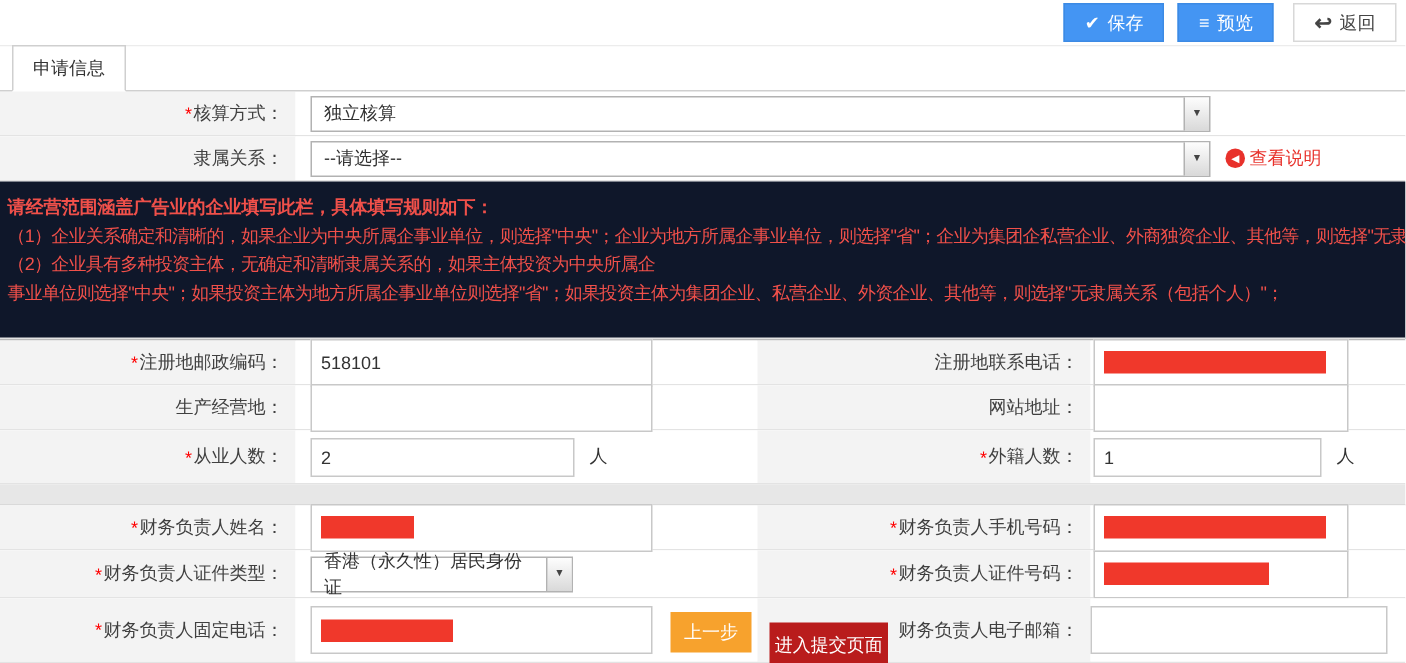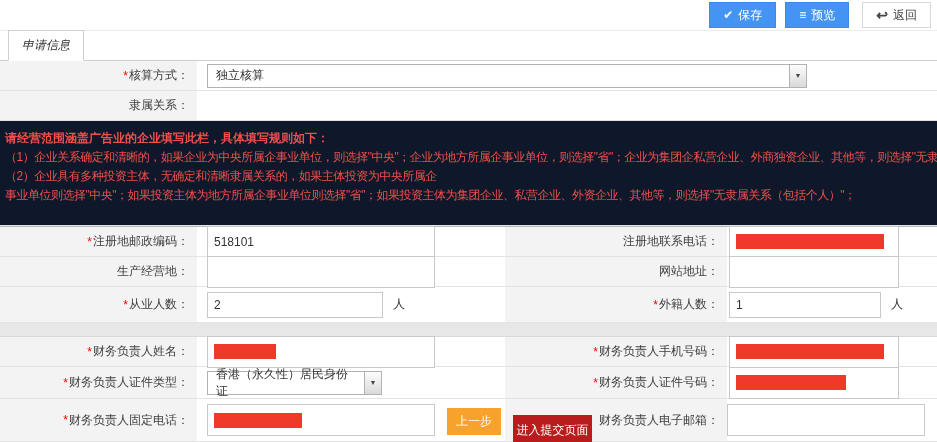--- a/index.html
+++ b/index.html
@@ -12,21 +12,21 @@
   .btn { display:inline-flex; align-items:center; gap:5px; height:26px; padding:0 13px;
     font-size:12px; cursor:pointer; border:1px solid transparent; }
   .btn.blue { background:#4495f3; color:#fff; border-color:#3c8ae4; }
   .btn.white { background:#fff; color:#444; border-color:#d8d8d8; margin-left:4px; }
   .btn .ico { font-size:12px; line-height:1; }
   .btn.white .ico { font-weight:bold; font-size:14px; }
 
   
   .tabbar { height:30px; position:relative; border-bottom:1px solid #cfcfcf; background:#fff; }
   .tab { position:absolute; left:8px; bottom:-1px; background:#fff; border:1px solid #cfcfcf;
-    border-bottom:1px solid #fff; padding:6px 13px 6px; font-size:12px; color:#333; cursor:pointer;font-style:italic; }
+    border-bottom:1px solid #fff; padding:6px 13px 6px; font-size:12px; color:#333; cursor:pointer; }
 
   
   .row { display:flex; align-items:stretch; border-bottom:1px solid #e3e3e3; background:#fff; }
   .lbl { background:#f3f3f3; display:flex; align-items:center; justify-content:flex-end;
     padding-right:8px; color:#404040; }
   .lbl1 { width:197px; }
   .lbl2 { width:222px;align-items:center; }
   .fld  { display:flex; align-items:center; background:#fff; }
   .fld1 { width:308px; }
   .fld2 { flex:1; }
@@ -106,20 +106,30 @@
       <span class="seltext">独立核算</span>
       <span class="selarrow">▼</span>
     </div>
   </div>
 </div>
 
 <div class="row r-top" style="height:30px">
   <div class="lbl lbl1">
     <span>隶属关系：</span>
   </div>
+  <div class="fld fldwide">
+    <div class="selectbox">
+      <span class="seltext">--请选择--</span>
+      <span class="selarrow">▼</span>
+    </div>
+    <a class="helplink">
+      <span class="helpico">◀</span>
+      <span>查看说明</span>
+    </a>
+  </div>
 </div>
 
 <div class="notice">
   <div class="nt">请经营范围涵盖广告业的企业填写此栏，具体填写规则如下：</div>
   <div>（1）企业关系确定和清晰的，如果企业为中央所属企事业单位，则选择"中央"；企业为地方所属企事业单位，则选择"省"；企业为集团企私营企业、外商独资企业、其他等，则选择"无隶属关系（包括个人）"；</div>
   <div>（2）企业具有多种投资主体，无确定和清晰隶属关系的，如果主体投资为中央所属企</div>
   <div>事业单位则选择"中央"；如果投资主体为地方所属企事业单位则选择"省"；如果投资主体为集团企业、私营企业、外资企业、其他等，则选择"无隶属关系（包括个人）"；</div>
 </div>
 
 <div class="row r-postal" style="height:31px">

